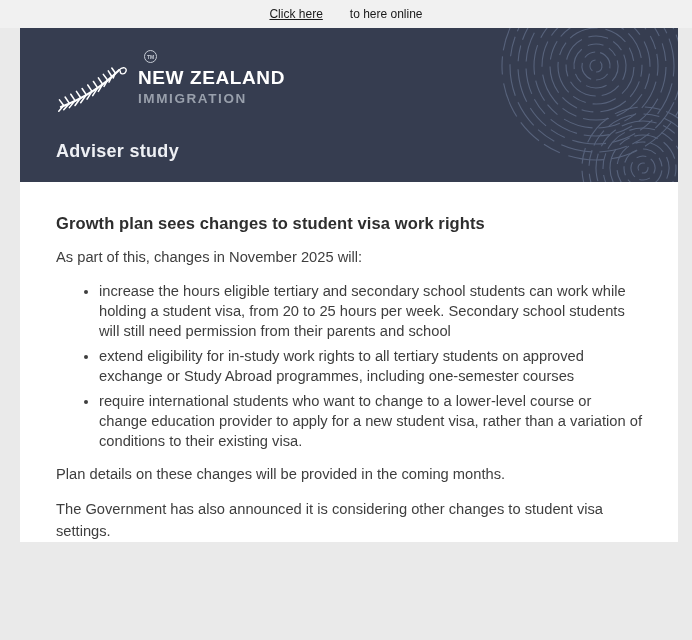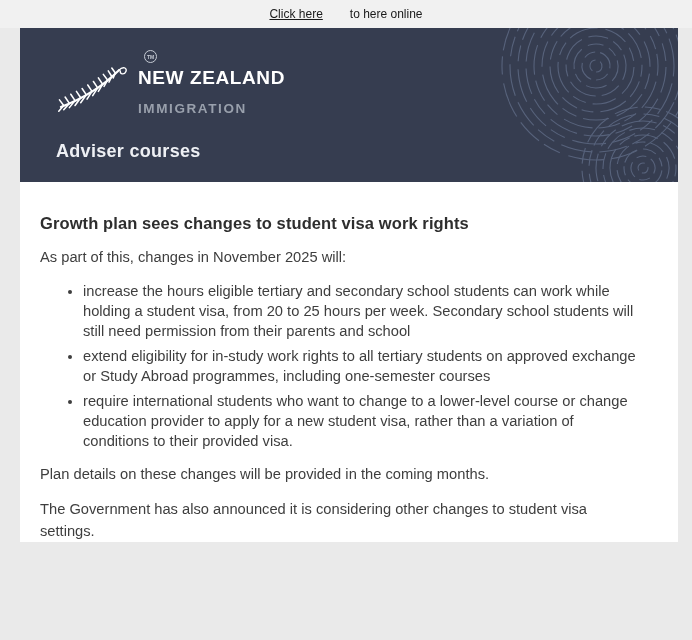--- a/index.html
+++ b/index.html
@@ -22,32 +22,32 @@
   .card{width:658px;margin-left:20px;background:#ffffff;height:440px;}
   
   .header{
     height:154px;background:#363d50;position:relative;overflow:hidden;
   }
   .spirals{position:absolute;top:0;right:0;pointer-events:none;}
   .logo{position:absolute;left:34px;top:24px;display:flex;align-items:flex-start;}
   .fern{width:76px;height:58px;margin-top:4px;}
   .logo-text{margin-left:8px;margin-top:16px;line-height:1.05;}
   .brand1{color:#ffffff;font-size:19px;font-weight:700;letter-spacing:.6px;}
-  .brand2{color:#99a0ac;font-size:13.5px;font-weight:700;letter-spacing:1.6px;margin-top:14px;}
+  .brand2{color:#99a0ac;font-size:13.5px;font-weight:700;letter-spacing:1.6px;margin-top:4px;}
   .tm-badge{
     position:absolute;left:90px;top:-2px;width:11px;height:11px;border:1px solid #c6cbd4;
     border-radius:50%;color:#c6cbd4;font-size:5px;font-weight:700;
     display:flex;align-items:center;justify-content:center;letter-spacing:0;
   }
   .header-title{
     position:absolute;left:36px;bottom:20px;color:#eef0f4;
     font-size:18px;font-weight:600;letter-spacing:.3px;
   }
   
-  .content{padding:32px 36px 0 20px;background:#ffffff;}
+  .content{padding:32px 36px 0 36px;background:#ffffff;}
   .content h1{
     font-size:16.5px;font-weight:700;color:#2e2e2e;margin:0 0 13px 0;letter-spacing:.1px;
   }
   .content p{
     font-size:14.7px;color:#3e3e3e;line-height:22px;margin:0 0 13px 0;
   }
   .content ul{margin:12px 0 12px 0;padding-left:43px;}
   .content li{
     font-size:14.7px;color:#3e3e3e;line-height:20px;margin-bottom:5px;
   }
@@ -127,33 +127,33 @@
             </g>
           </g>
         </svg>
         <span class="tm-badge">TM</span>
         <div class="logo-text">
           <div class="brand1">NEW ZEALAND</div>
           <div class="brand2">IMMIGRATION</div>
         </div>
       </div>
 
-      <div class="header-title">Adviser courses</div>
+      <div class="header-title">Adviser study</div>
     </div>
 
     <div class="content">
       <h1>Growth plan sees changes to student visa work rights</h1>
 
 
       <p>As part of this, changes in November 2025 will:</p>
 
       <ul>
         <li>increase the hours eligible tertiary and secondary school students can work while holding a student visa, from 20 to 25 hours per week. Secondary school students will still need permission from their parents and school</li>
         <li>extend eligibility for in-study work rights to all tertiary students on approved exchange or Study Abroad programmes, including one-semester courses</li>
-        <li>require international students who want to change to a lower-level course or change education provider to apply for a new student visa, rather than a variation of conditions to their provided visa.</li>
+        <li>require international students who want to change to a lower-level course or change education provider to apply for a new student visa, rather than a variation of conditions to their existing visa.</li>
       </ul>
 
       <p>Plan details on these changes will be provided in the coming months.</p>
 
       <p>The Government has also announced it is considering other changes to student visa settings.</p>
 
     </div>
   </div>
 </div>
 

